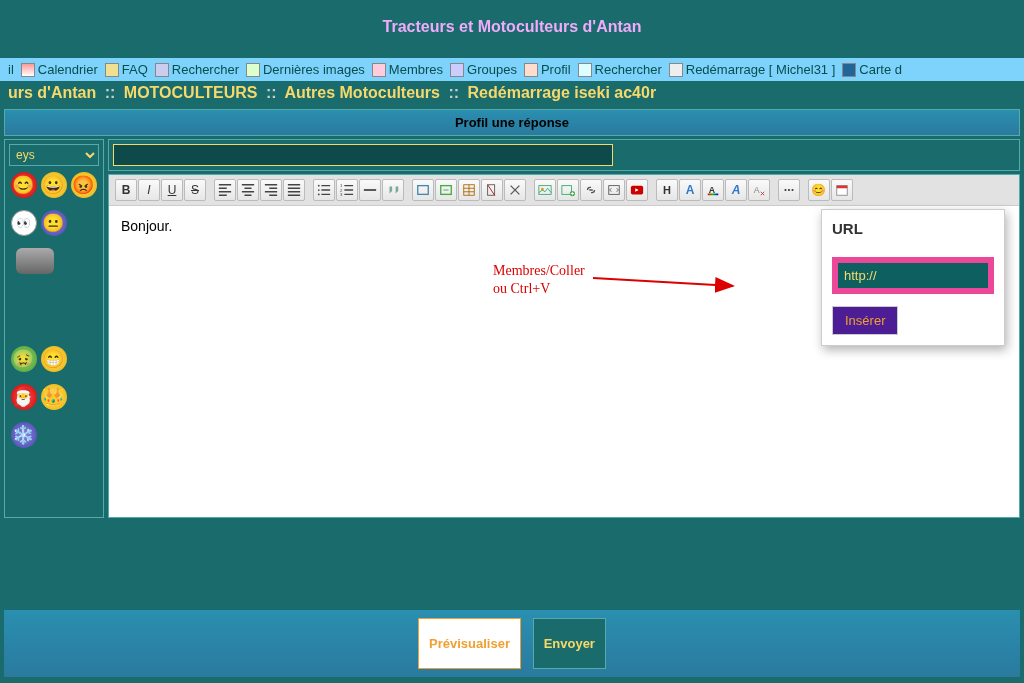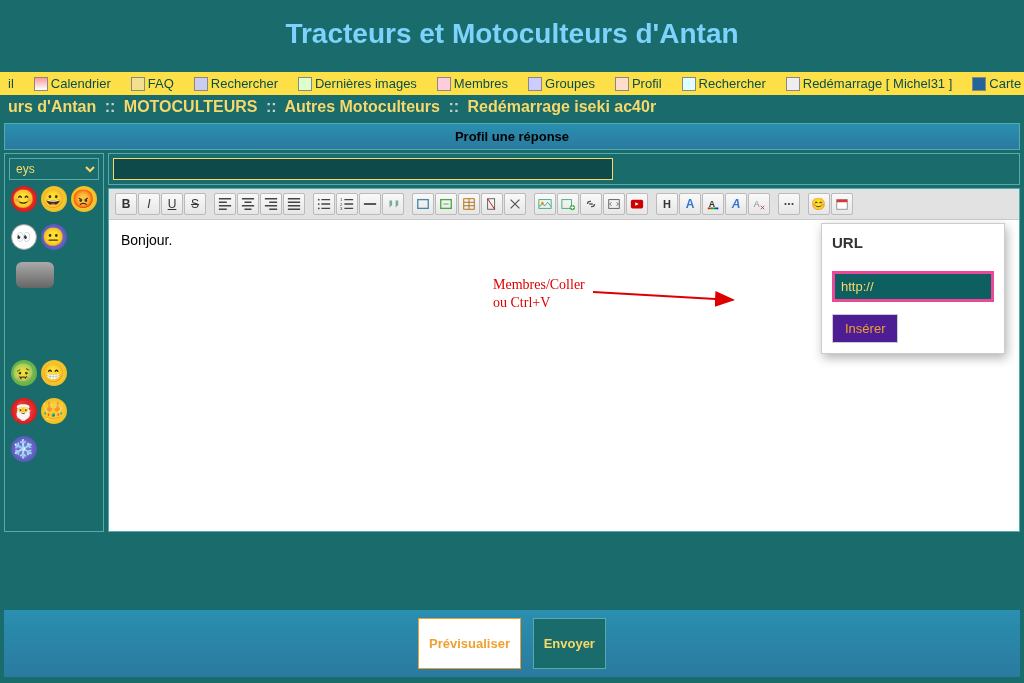--- a/index.html
+++ b/index.html
@@ -1,19 +1,19 @@
 <!DOCTYPE html>
 <html><head>
 <meta charset="utf-8">
 <style>
 *{box-sizing:border-box;margin:0;padding:0}
 body{background:#1a6b6b;font-family:Verdana,Arial,sans-serif;font-size:13px;width:1024px;height:683px;overflow:hidden;position:relative}
 .topbar{background:#1a6b6b;padding:8px 0 0 0}
-.title{color:#7dd3fc;font-size:28px;font-weight:bold;text-align:center;padding:10px 0 22px 0;font-family:Verdana,Arial,sans-serif}
-.nav{background:#fde047;padding:4px 8px;display:flex;gap:20px;align-items:center;flex-wrap:nowrap;overflow:hidden}
+.title{color:#f0abfc;font-size:16px;font-weight:bold;text-align:center;padding:10px 0 22px 0;font-family:Verdana,Arial,sans-serif}
+.nav{background:#7dd3fc;padding:4px 8px;display:flex;gap:7px;align-items:center;flex-wrap:nowrap;overflow:hidden}
 .nav a{color:#0a4d4d;text-decoration:none;display:flex;align-items:center;gap:3px;font-size:13px;white-space:nowrap}
 .nav a .ic{width:14px;height:14px;display:inline-block;background:#9c6}
 .bread{background:#1a6b6b;padding:3px 8px;color:#f7d96b;font-size:16px;font-weight:bold}
 .bread a{color:#f7d96b;text-decoration:none}
 .bread .sep{color:#ccc;margin:0 4px}
 .main{padding:0 4px}
 .postheader{background:linear-gradient(#2a8fb0,#2a7a9f);color:#000;font-weight:bold;text-align:center;padding:5px 0;border:1px solid #5aa;margin-top:4px}
 .layout{display:flex;gap:4px;margin-top:3px}
 .sidebar{width:100px;background:#1a6b6b;border:1px solid #5aa;padding:4px;display:flex;flex-direction:column}
 .smselect{width:90px;background:#1a6b6b;border:1px solid #5aa;color:#f7d96b;padding:2px;margin-bottom:6px;font-size:12px}
@@ -24,21 +24,21 @@
 .subject{background:#1a6b6b;border:1px solid #5aa;padding:4px}
 .subject input{width:500px;background:#0e4a4a;border:1px solid #f7d96b;color:#fff;height:22px;padding:0 6px}
 .editor{border:1px solid #5aa;background:#fff;margin-top:3px;position:relative;height:344px}
 .toolbar{background:#e2e2e2;border-bottom:1px solid #ccc;padding:4px 6px;display:flex;align-items:center;gap:2px}
 .tbgroup{display:flex;gap:1px;margin-right:6px}
 .tbtn{width:22px;height:22px;background:linear-gradient(#fafafa,#e6e6e6);border:1px solid #bbb;border-radius:2px;display:flex;align-items:center;justify-content:center;font-size:12px;cursor:pointer;color:#333}
 .tbtn svg{width:14px;height:14px}
 .edarea{padding:12px;font-size:14px;color:#000;height:300px;position:relative}
 .urlpop{position:absolute;right:14px;top:34px;width:184px;background:#fff;border:1px solid #ccc;box-shadow:2px 4px 10px rgba(0,0,0,.3);padding:10px;z-index:10}
 .urlpop .lbl{font-weight:bold;font-size:15px;margin-bottom:20px;color:#333}
-.urlpop input{width:100%;background:#0e6060;border:3px solid #ec4899;color:#f7d96b;padding:5px 6px;font-size:13px}
+.urlpop input{width:100%;background:#0e6060;border:6px solid #ec4899;color:#f7d96b;padding:5px 6px;font-size:13px}
 .urlpop button{margin-top:12px;background:#4c1d95;border:1px solid #ccc;color:#f0a030;padding:6px 12px;font-size:13px;cursor:pointer}
 .anno{position:absolute;left:384px;top:56px;color:#d00;font-size:14px;line-height:1.3;font-family:'Times New Roman',serif}
 .arrow{position:absolute;left:484px;top:62px;pointer-events:none}
 .footer{position:absolute;bottom:0;left:0;right:0;background:#1a6b6b;padding:6px 0}
 .footbar{background:linear-gradient(#2a8fb0,#2a7a9f);text-align:center;padding:8px 0;margin:0 4px}
 .footbar button{background:#fff;border:1px solid #f0a030;color:#f0a030;padding:17px 10px;font-size:13px;font-weight:bold;cursor:pointer;margin:0 4px}
 .footbar button.primary{background:#1a6b6b;color:#f7d96b;border:1px solid #5aa}
 .smred{background:radial-gradient(#f55,#c00)}
 .smyel{background:radial-gradient(#ffe070,#e8b000)}
 .smblu{background:radial-gradient(#88d,#44a)}

